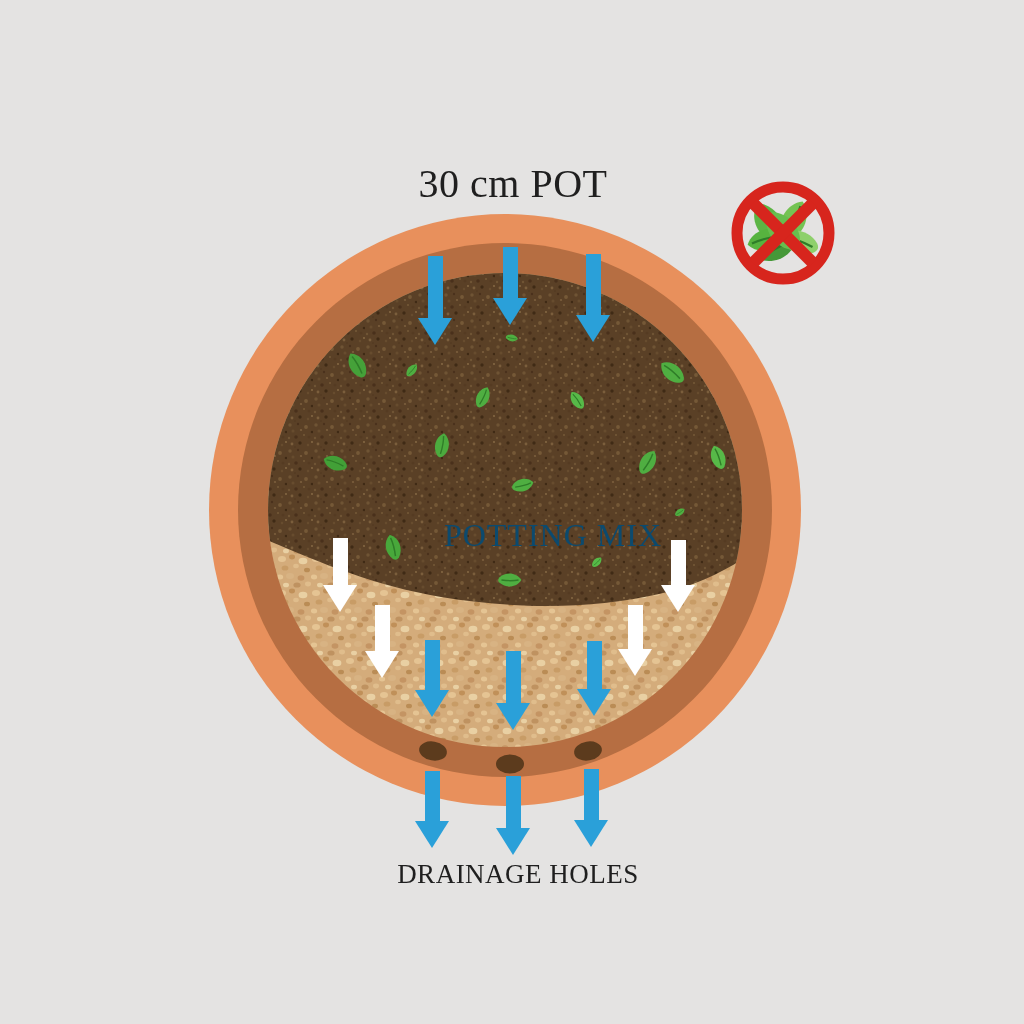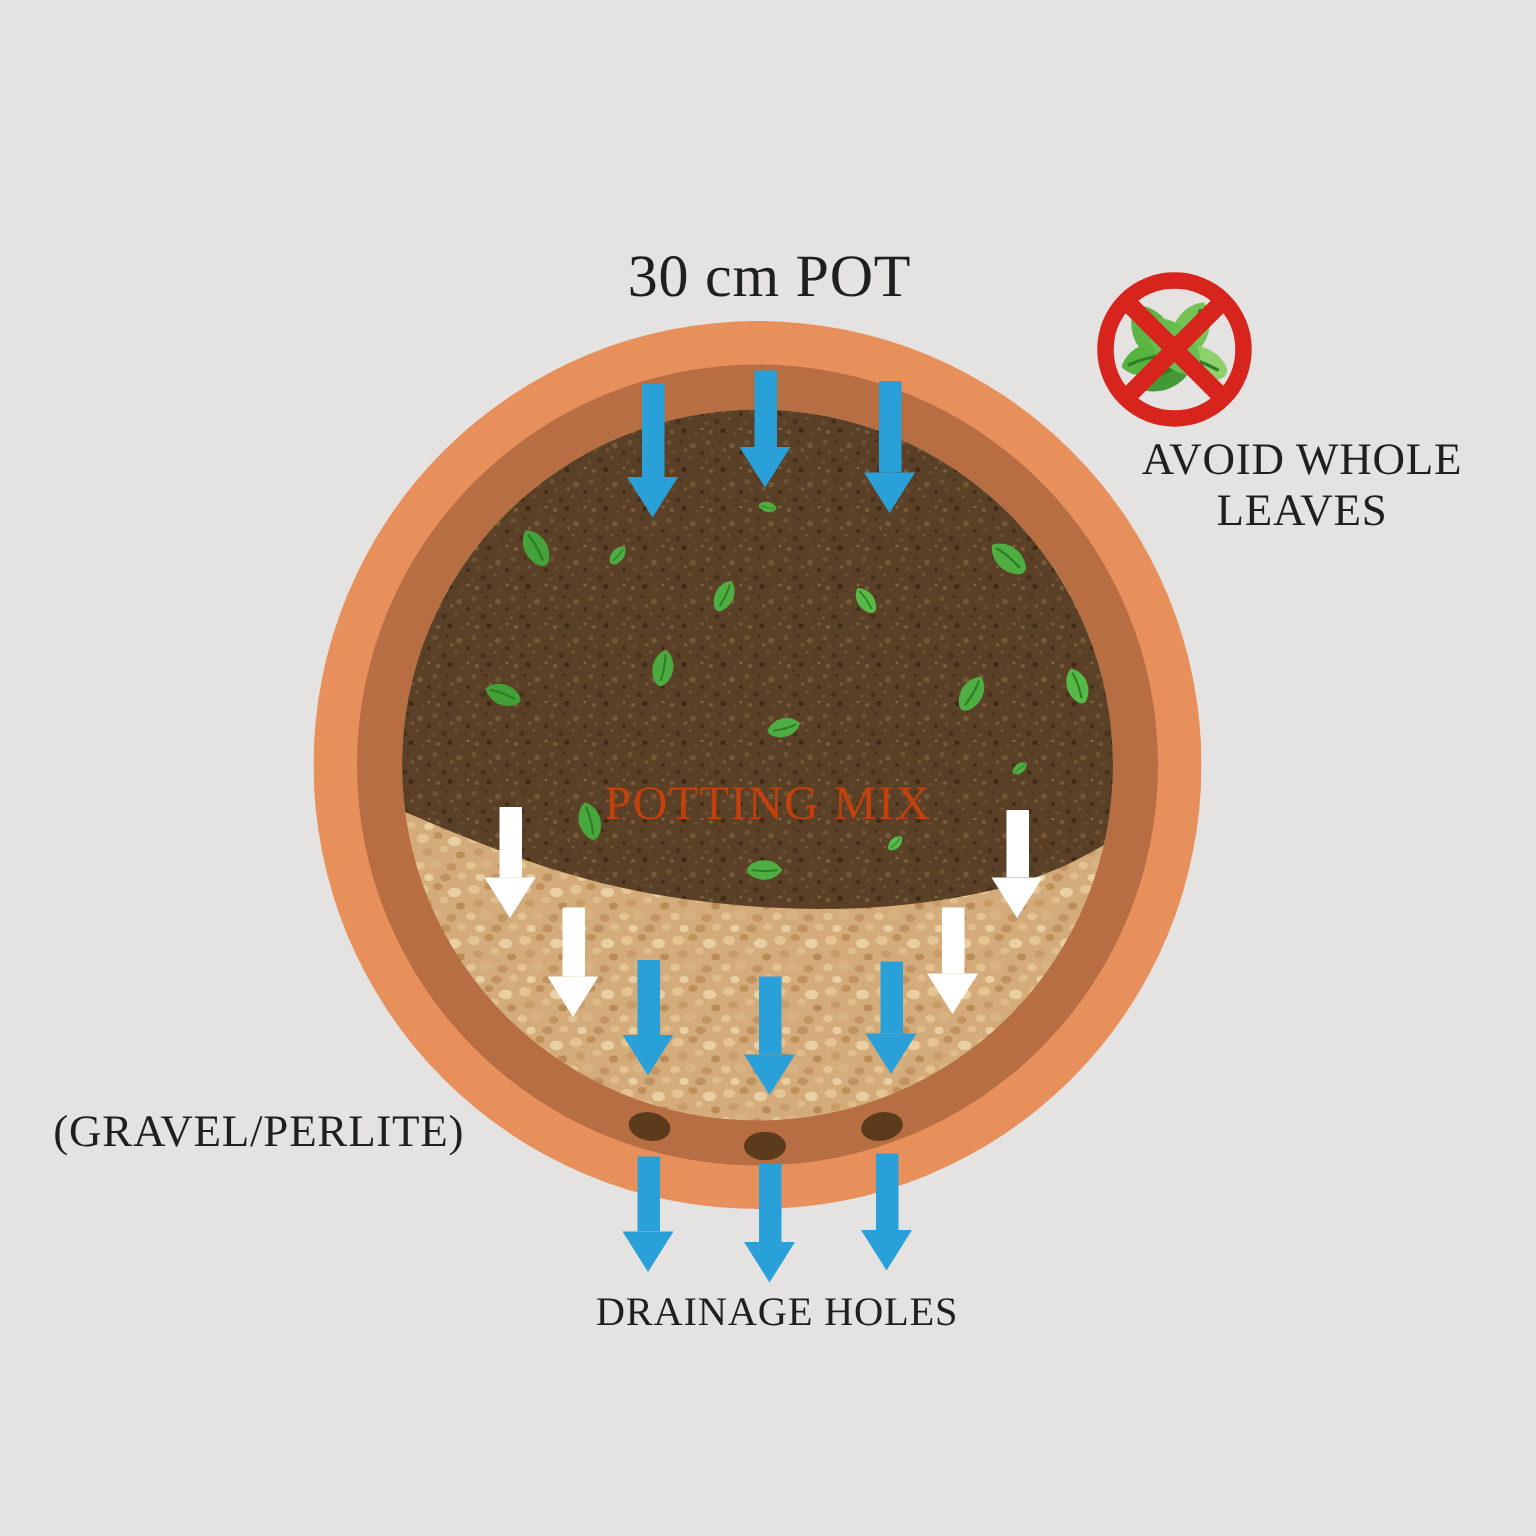--- a/index.html
+++ b/index.html
@@ -4,21 +4,21 @@
 <style>
   html,body{margin:0;padding:0;}
   .stage{
     position:relative;width:1024px;height:1024px;overflow:hidden;
     background:#E4E3E2;
     font-family:Liberation Serif, serif;
     color:#1F1F1F;
   }
   .label{position:absolute;text-align:center;letter-spacing:.5px;line-height:1.14;}
   .title{left:313px;top:161px;width:400px;font-size:40px;}
-  .potting-mix-label{left:362px;top:517px;width:300px;font-size:32px;color:#c2410c;letter-spacing:1px;}
+  .potting-mix-label{left:362px;top:517px;width:300px;font-size:32px;color:#0c4a6e;letter-spacing:1px;text-align:right;}
   .avoid-label{left:718px;top:290px;width:300px;font-size:30px;line-height:1.12;}
   .drainage-layer-label{left:20px;top:737px;width:305px;font-size:30px;line-height:1.17;}
   .drainage-holes-label{left:363px;top:859px;width:310px;font-size:27px;}
   svg.pot{position:absolute;left:209px;top:214px;}
   svg.no-icon{position:absolute;left:728px;top:178px;}
   .arrow{position:absolute;display:flex;flex-direction:column;align-items:center;}
   .arrow .shaft{width:15px;flex:1;}
   .arrow .head{width:0;height:0;border-left:17px solid transparent;border-right:17px solid transparent;border-top:27px solid transparent;}
   .arrow.blue .shaft{background:#2AA0D9;}
   .arrow.blue .head{border-top-color:#2AA0D9;}
@@ -171,22 +171,17 @@
       <use href="#leaf" transform="translate(37,62) rotate(-105) scale(1.5)" fill="#57B33F"></use>
       <use href="#leaf" transform="translate(56,54) rotate(140) scale(1.9)" fill="#67BE4E"></use>
     </g>
     <circle cx="55" cy="55" r="46" fill="none" stroke="#D7251D" stroke-width="11"></circle>
     <line x1="25" y1="25" x2="85" y2="85" stroke="#D7251D" stroke-width="12"></line>
     <line x1="85" y1="25" x2="25" y2="85" stroke="#D7251D" stroke-width="12"></line>
   </svg>
 
   <div class="label title">30 cm POT</div>
   <div class="label potting-mix-label">POTTING MIX</div>
-  <div class="label avoid-label">
-    <div>AVOID WHOLE</div>
-    <div>LEAVES</div>
-  </div>
   <div class="label drainage-layer-label">
-    <div>(GRAVEL/PERLITE)</div>
   </div>
   <div class="label drainage-holes-label">DRAINAGE HOLES</div>
 
 </div>
 
 </body></html>

